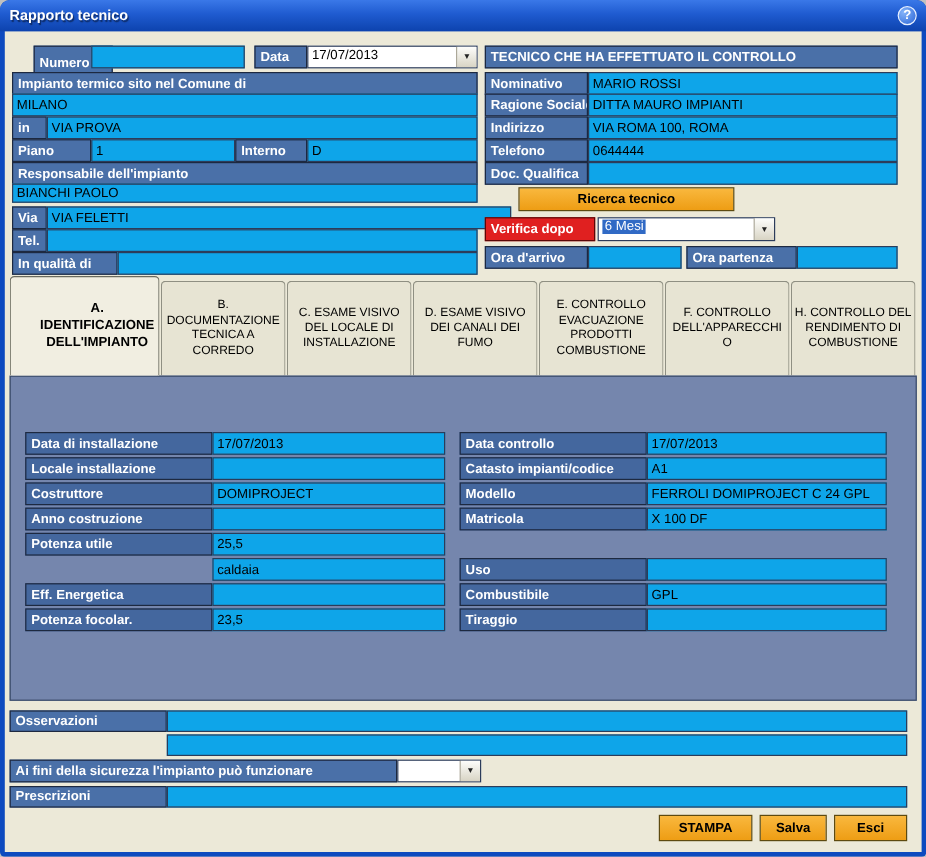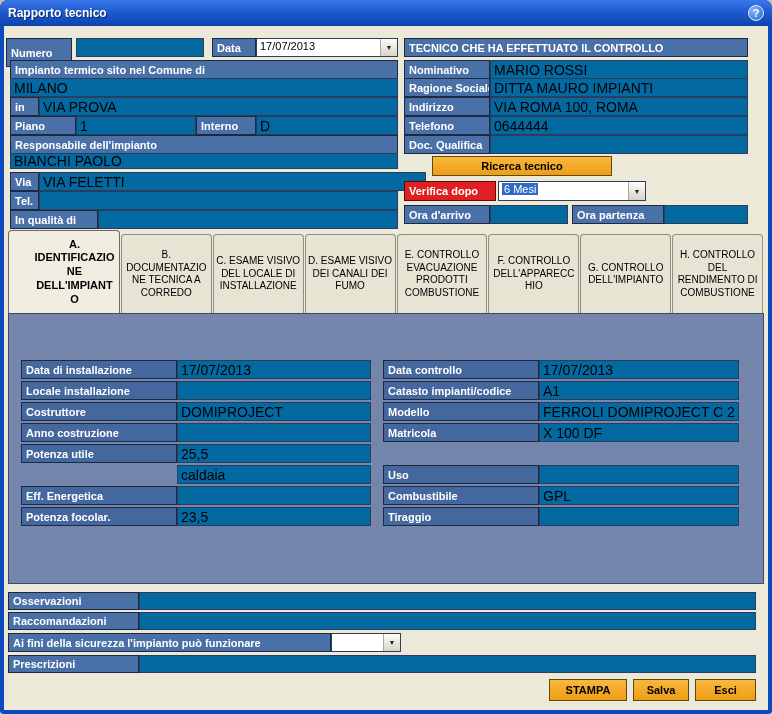--- a/index.html
+++ b/index.html
@@ -39,22 +39,22 @@
 
   .lbl {
     position:absolute; background:#4a70a8; color:#fff;
     font-size:11px; font-weight:bold;
     display:flex; align-items:center; padding:0 4px;
     border:1px solid #1d2940; overflow:hidden; white-space:nowrap;
   }
   .lbl.red { background:#e02020; border-color:#5a0808; }
 
   .field {
-    position:absolute; background:#0369a1; border:1px solid #2c3c5a;
-    font-size:14px; color:#000; padding:0 3px;
+    position:absolute; background:#0ea5e9; border:1px solid #2c3c5a;
+    font-size:11px; color:#000; padding:0 3px;
     font-family:"Liberation Sans", sans-serif; outline:none;
   }
 
   .combo {
     position:absolute; background:#fff; border:1px solid #2c3c5a;
     display:flex; align-items:stretch; cursor:pointer;
   }
   .combo .val {
     flex:1; font-size:11px; color:#000; padding:1px 3px 0 3px;
     overflow:hidden; white-space:nowrap;
@@ -107,21 +107,21 @@
 <div class="window">
   <div class="client"></div>
 
   <div class="titlebar">
     <span class="title">Rapporto tecnico</span>
     <div class="help-btn">
       <span>?</span>
     </div>
   </div>
 
-  <div class="lbl" style="left:6px;top:38px;width:66px;height:29px">Numero</div>
+  <div class="lbl" style="left:28px;top:38px;width:66px;height:29px">Numero</div>
   <input class="field" style="left: 76px; top: 38px; width: 128px; height: 19px;" value="">
   <div class="lbl" style="left:212px;top:38px;width:44px;height:19px">Data</div>
   <div class="combo" style="left:256px;top:38px;width:142px;height:19px">
     <span class="val">17/07/2013</span>
     <span class="arrow">▼</span>
   </div>
 
   <div class="lbl" style="left:10px;top:60px;width:388px;height:19px">Impianto termico sito nel Comune di</div>
   <input class="field" style="left: 10px; top: 78px; width: 388px; height: 19px;" value="MILANO">
 
@@ -188,23 +188,20 @@
     <div class="tab">
         <span>D. ESAME VISIVO DEI CANALI DEI FUMO</span>
       </div>
     <div class="tab">
         <span>E. CONTROLLO EVACUAZIONE PRODOTTI COMBUSTIONE</span>
       </div>
     <div class="tab">
         <span>F. CONTROLLO DELL'APPARECCHIO</span>
       </div>
     <div class="tab">
-        <span>G. CONTROLLO DELL'IMPIANTO</span>
-      </div>
-    <div class="tab">
         <span>H. CONTROLLO DEL RENDIMENTO DI COMBUSTIONE</span>
       </div>
   </div>
 
   <div class="panel">
 
     <div class="lbl" style="left:12px;top:46px;width:156px;height:19px">Data di installazione</div>
     <input class="field" style="left: 168px; top: 46px; width: 194px; height: 19px;" value="17/07/2013">
     <div class="lbl" style="left:374px;top:46px;width:156px;height:19px">Data controllo</div>
     <input class="field" style="left: 530px; top: 46px; width: 200px; height: 19px;" value="17/07/2013">
@@ -238,21 +235,20 @@
 
     <div class="lbl" style="left:12px;top:193px;width:156px;height:19px">Potenza focolar.</div>
     <input class="field" style="left: 168px; top: 193px; width: 194px; height: 19px;" value="23,5">
     <div class="lbl" style="left:374px;top:193px;width:156px;height:19px">Tiraggio</div>
     <input class="field" style="left: 530px; top: 193px; width: 200px; height: 19px;" value="">
   </div>
 
   <div class="lbl" style="left:8px;top:592px;width:131px;height:18px">Osservazioni</div>
   <input class="field" style="left: 139px; top: 592px; width: 617px; height: 18px;" value="">
 
-  <div class="lbl" style="left:8px;top:612px;width:131px;height:18px">Raccomandazioni</div>
   <input class="field" style="left: 139px; top: 612px; width: 617px; height: 18px;" value="">
 
   <div class="lbl" style="left:8px;top:633px;width:323px;height:19px">Ai fini della sicurezza l'impianto può funzionare</div>
   <div class="combo" style="left:331px;top:633px;width:70px;height:19px">
     <span class="val"></span>
     <span class="arrow">▼</span>
   </div>
 
   <div class="lbl" style="left:8px;top:655px;width:131px;height:18px">Prescrizioni</div>
   <input class="field" style="left: 139px; top: 655px; width: 617px; height: 18px;" value="">

